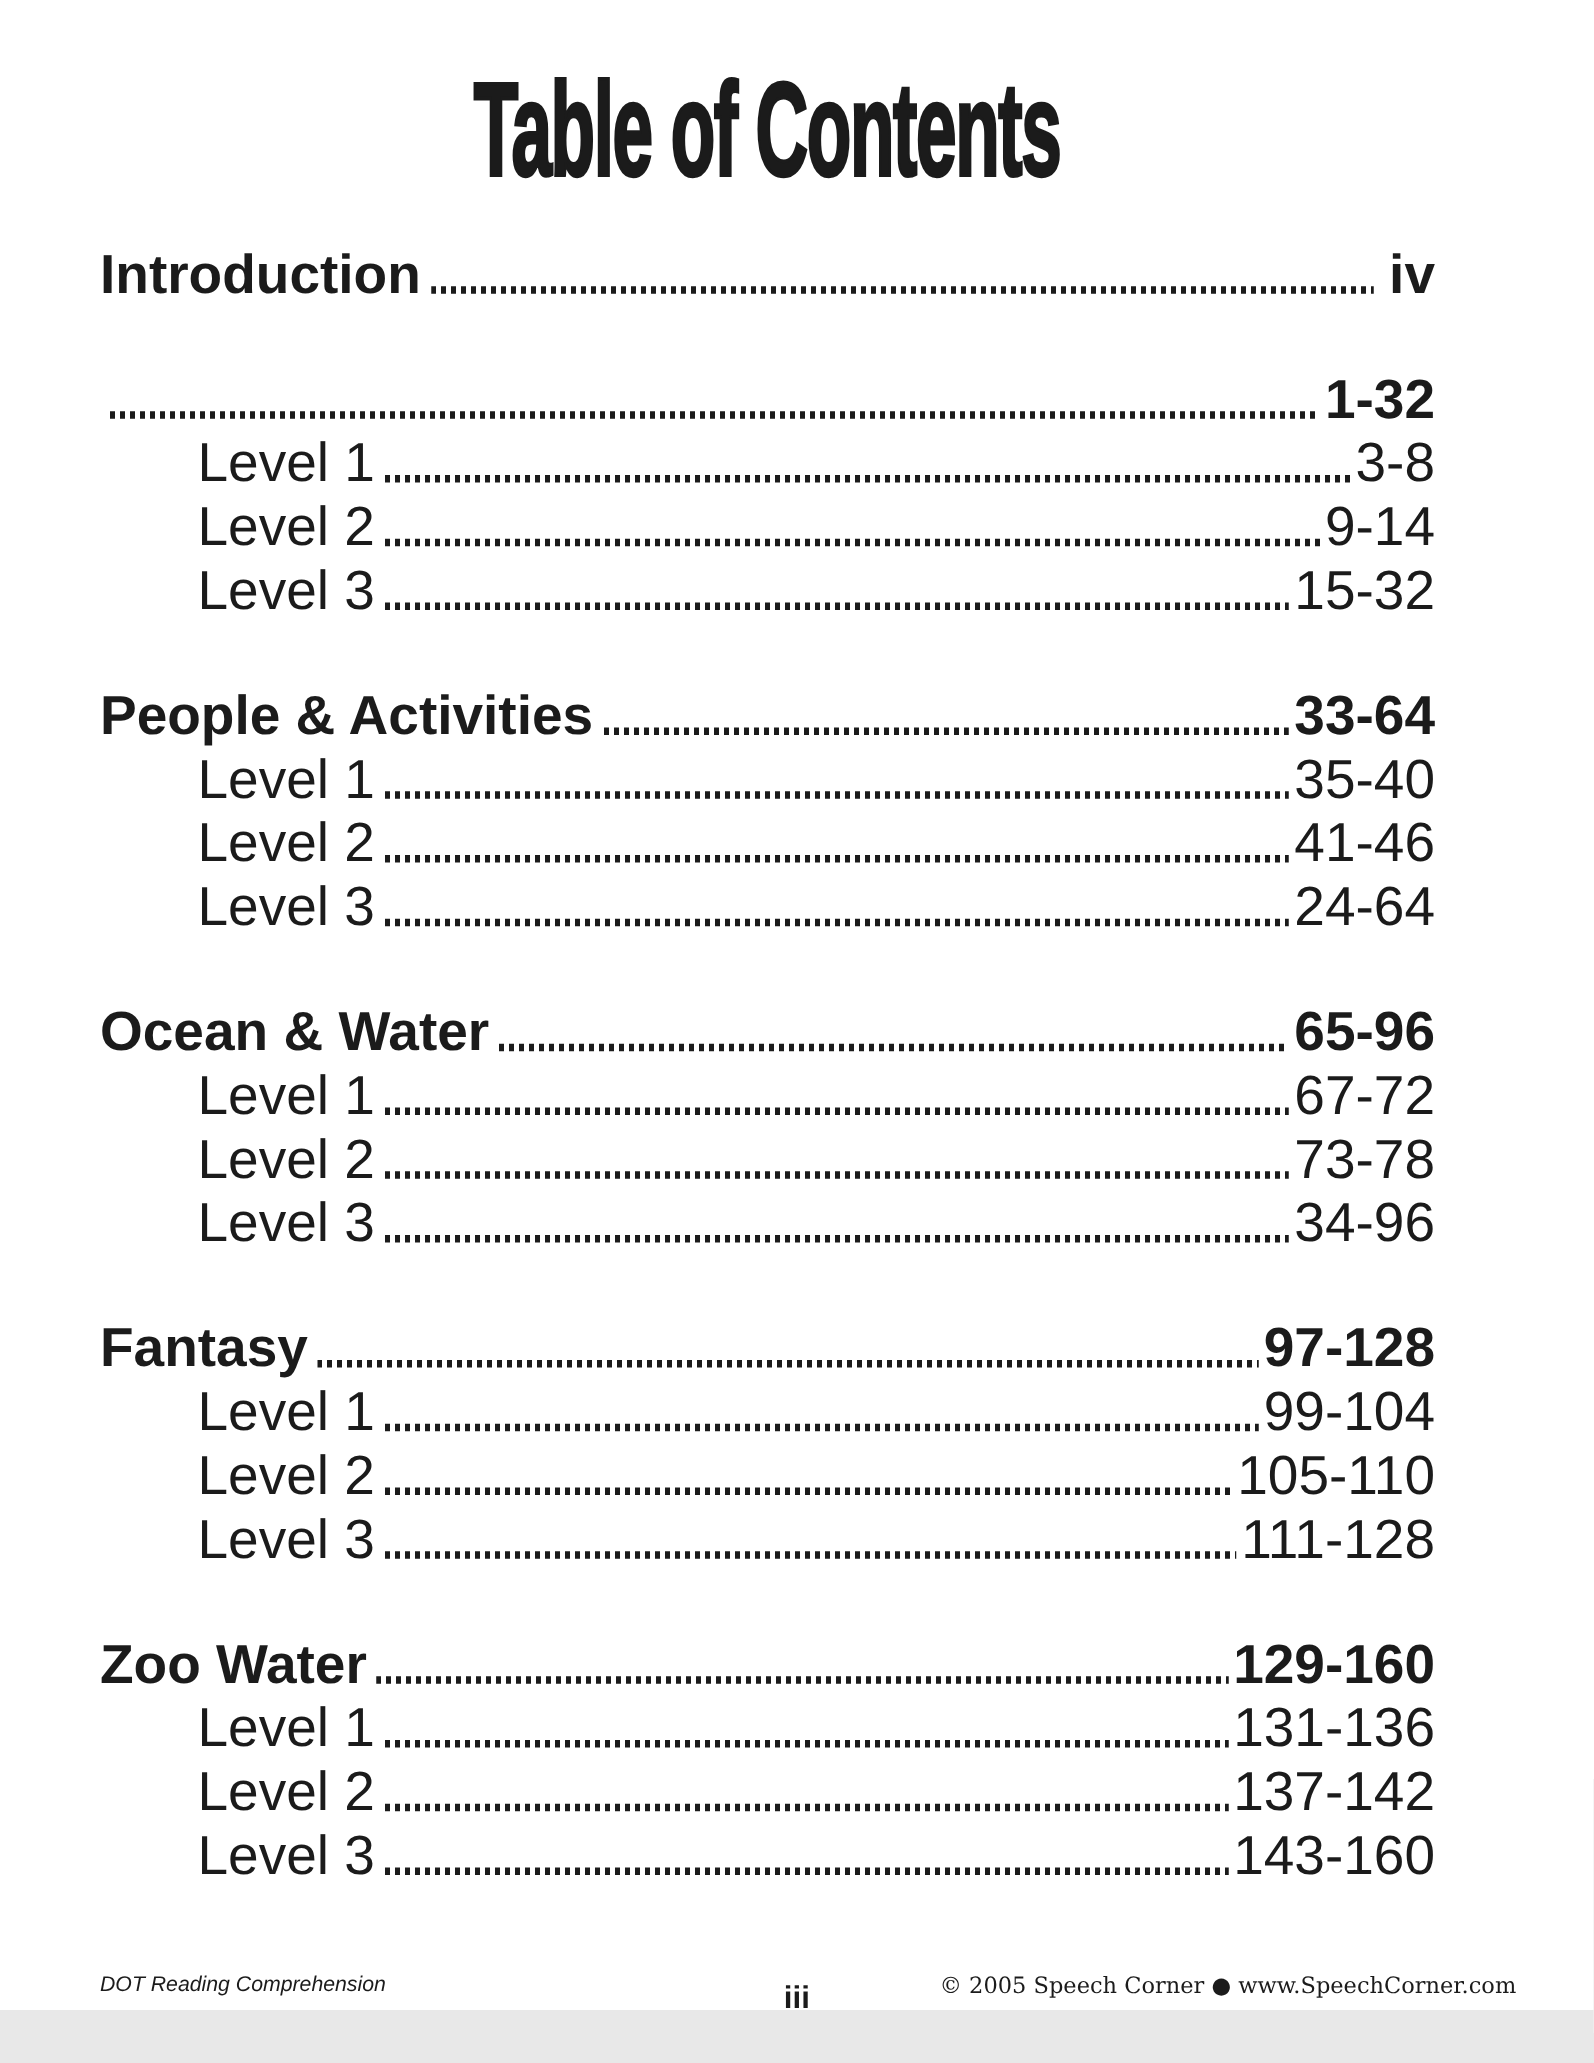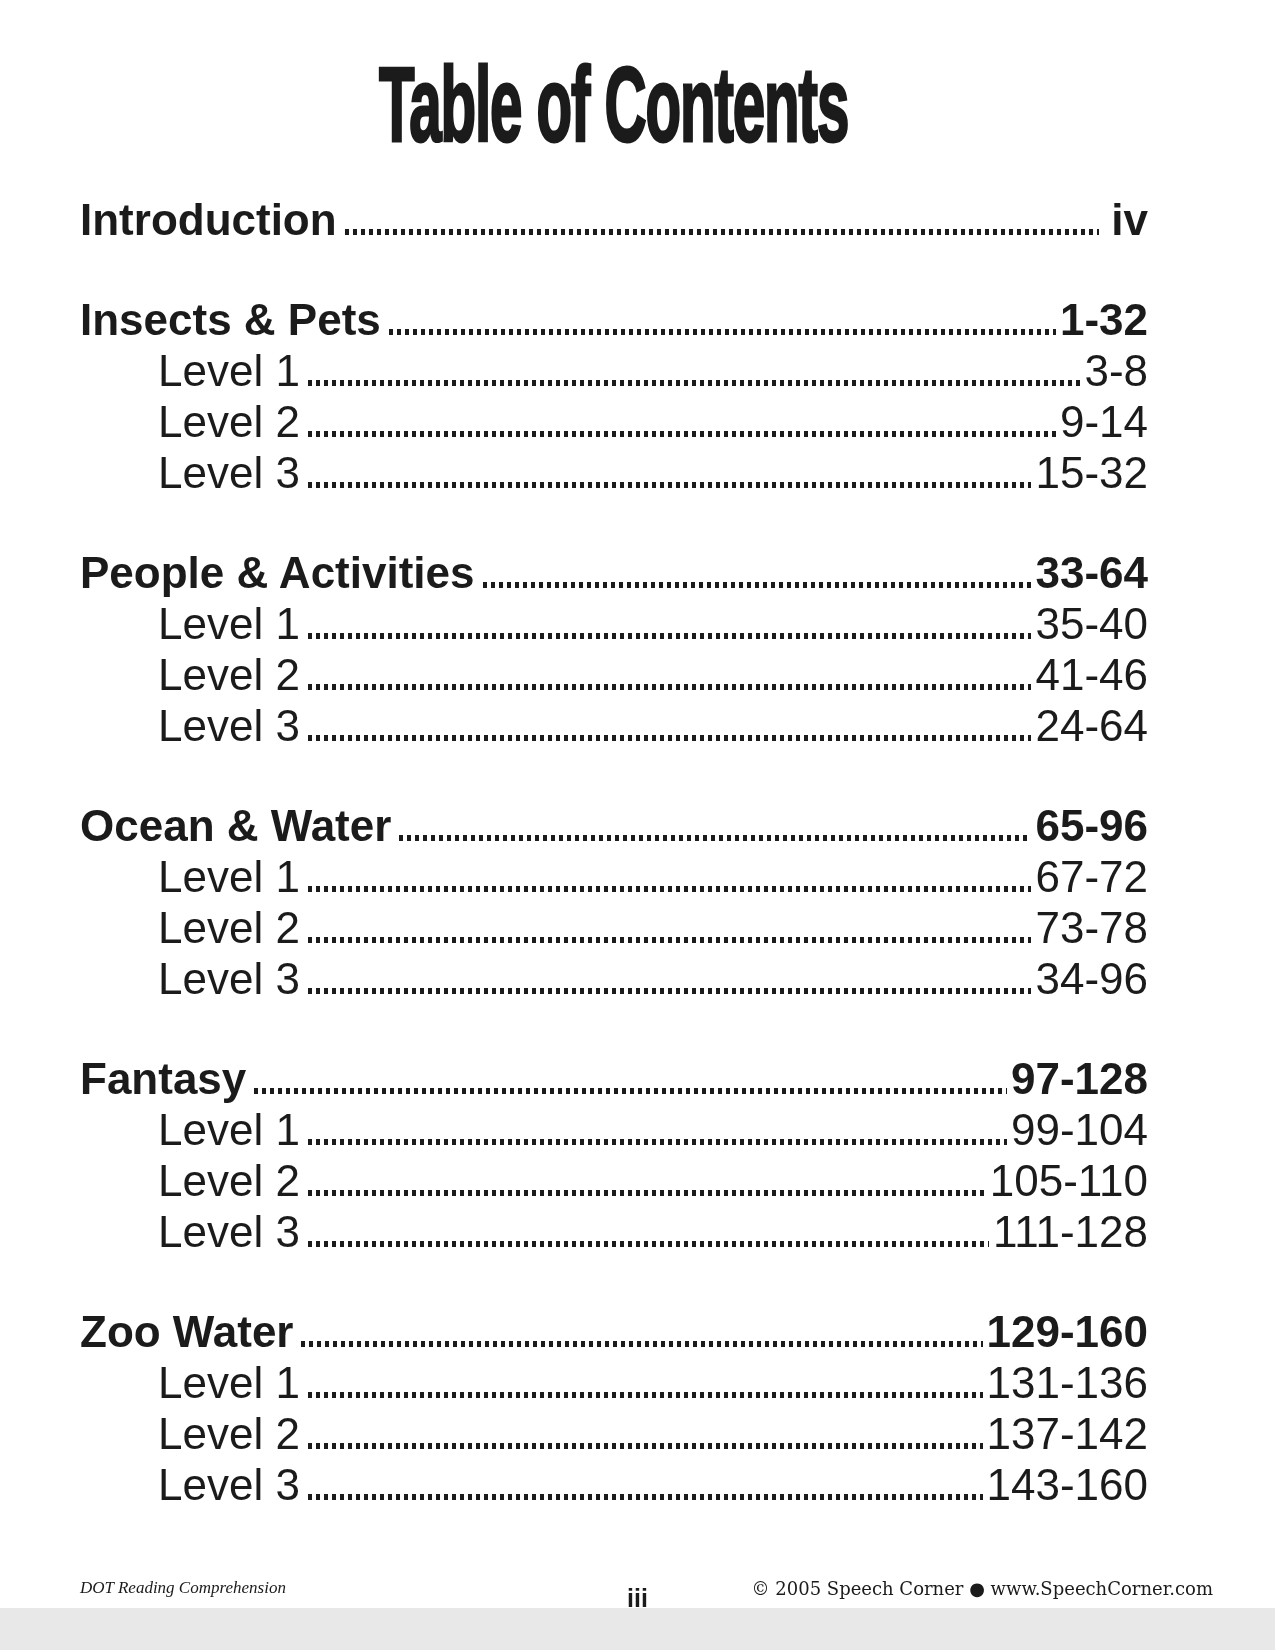--- a/index.html
+++ b/index.html
@@ -60,21 +60,21 @@
     right: 0;
     top: 1572px;
     height: 50px;
     padding: 0 80px;
     box-sizing: border-box;
   }
   .footer-left {
     position: absolute;
     left: 80px;
     top: 6px;
-    font-family: Liberation Serif, serif;
+    font-family: Liberation Sans, sans-serif;
     font-style: italic;
     font-size: 17px;
   }
   .footer-center {
     position: absolute;
     left: 0;
     right: 0;
     top: 12px;
     text-align: center;
     font-family: "Liberation Sans", sans-serif;
@@ -101,21 +101,20 @@
   <div class="toc">
 
     <div class="row bold intro">
       <span class="label">Introduction</span>
       <span class="leader"></span>
       <span class="pages">iv</span>
     </div>
 
     <div class="group">
       <div class="row bold">
-        <span class="label">Insects &amp; Pets</span>
         <span class="leader"></span>
         <span class="pages">1-32</span>
       </div>
       <div class="row sub">
         <span class="label">Level 1</span>
         <span class="leader"></span>
         <span class="pages">3-8</span>
       </div>
       <div class="row sub">
         <span class="label">Level 2</span>

